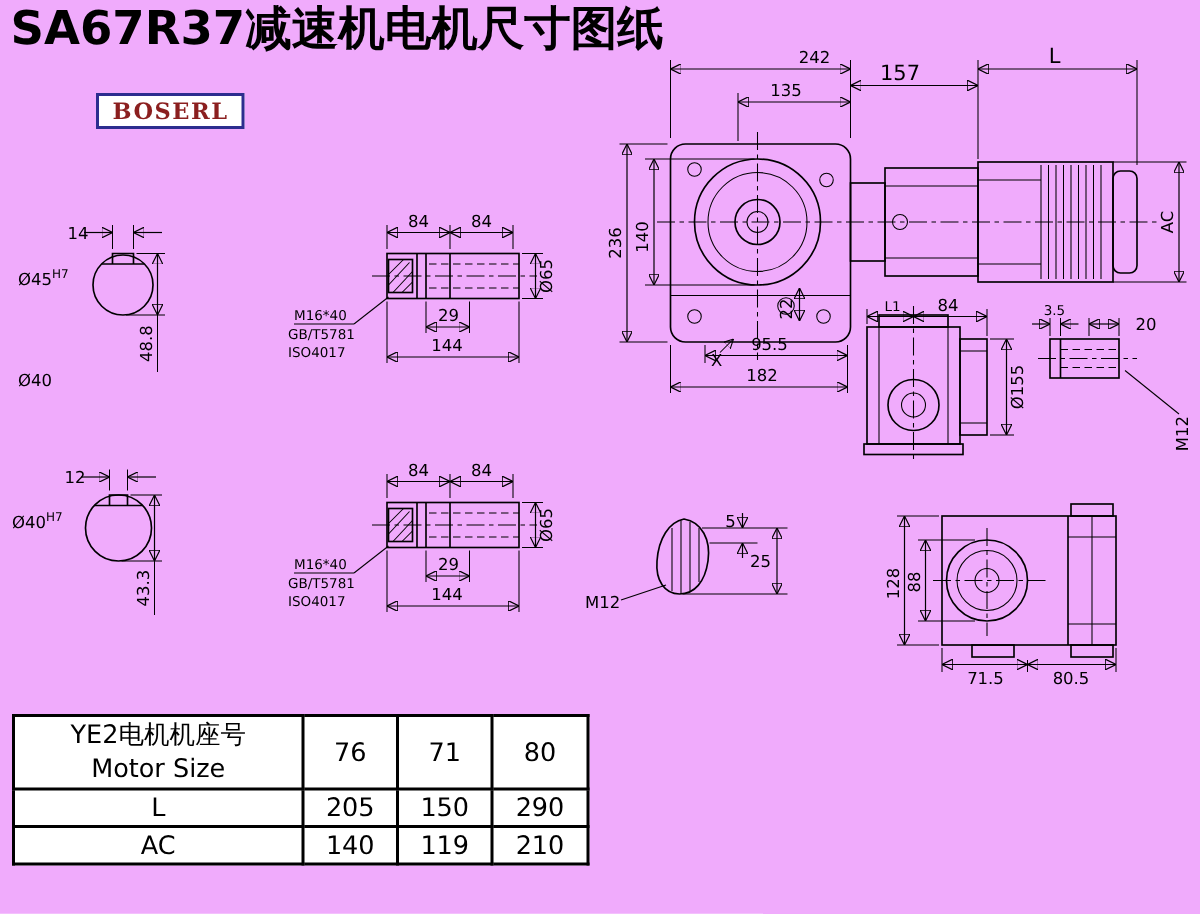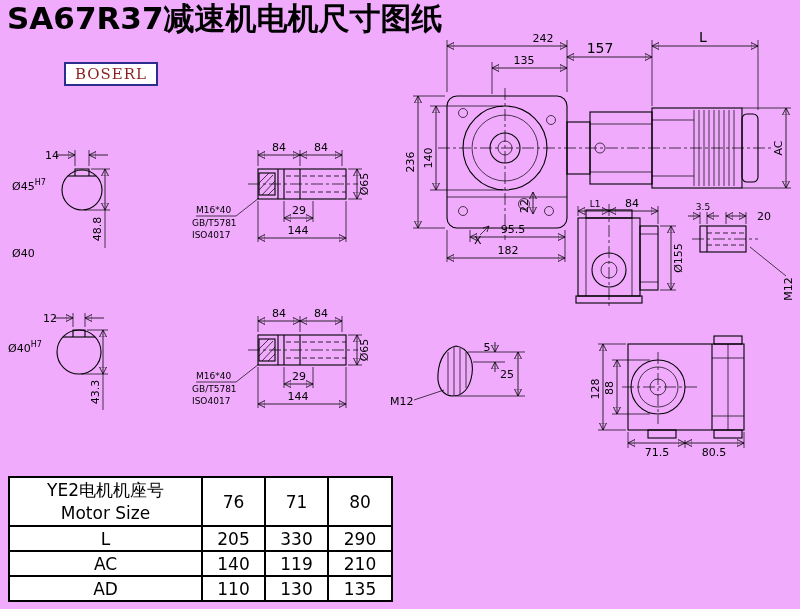--- a/index.html
+++ b/index.html
@@ -1,21 +1,21 @@
 <!DOCTYPE html>
 <html><head>
 <meta charset="utf-8">
 <style>
   * { margin:0; padding:0; box-sizing:border-box; }
   html,body { width:800px; height:609px; }
   body { background:#fff; font-family:"DejaVu Sans", sans-serif; position:relative; overflow:hidden; }
   .page { position:absolute; inset:0; background:#f0abfc; }
   .title { position:absolute; left:7px; top:-2px; font-size:31px; font-weight:bold; color:#000; white-space:nowrap; }
   .logo { position:absolute; left:64px; top:62px; border:2px solid #2d2d8f; color:#8b1f1f;
-          font-family:"DejaVu Serif", serif; font-weight:normal; font-size:15px; padding:1px 9px; letter-spacing:1px; background:#fff; }
+          font-family:"DejaVu Serif", serif; font-weight:bold; font-size:15px; padding:1px 9px; letter-spacing:1px; background:#fff; }
   svg.drawing { position:absolute; left:0; top:0; }
   .drawing line, .drawing path, .drawing rect, .drawing circle, .drawing polyline { stroke:#000; fill:none; stroke-width:1.1; }
   .drawing .thin { stroke-width:0.7; }
   .drawing g.thin line { stroke-width:0.7; }
   .drawing .dim { stroke-width:0.8; }
   .drawing .hid { stroke-width:0.8; stroke-dasharray:5 3; }
   .drawing .cl { stroke-width:0.7; stroke-dasharray:12 3 3 3; }
   .drawing text { fill:#000; stroke:none; font-size:11px; font-family:"DejaVu Sans", sans-serif; }
   .drawing text.small { font-size:9px; }
   .drawing text.big { font-size:14px; }
@@ -330,31 +330,25 @@
         <div>YE2电机机座号</div>
         <div>Motor Size</div>
       </th>
       <td>76</td>
       <td>71</td>
       <td>80</td>
     </tr>
     <tr>
       <td>L</td>
       <td>205</td>
-      <td>330</td>
+      <td>150</td>
       <td>290</td>
     </tr>
     <tr>
       <td>AC</td>
       <td>140</td>
       <td>119</td>
       <td>210</td>
     </tr>
-    <tr>
-      <td>AD</td>
-      <td>110</td>
-      <td>130</td>
-      <td>135</td>
-    </tr>
   </tbody>
     </table>
 
 </div>
 
 </body></html>

